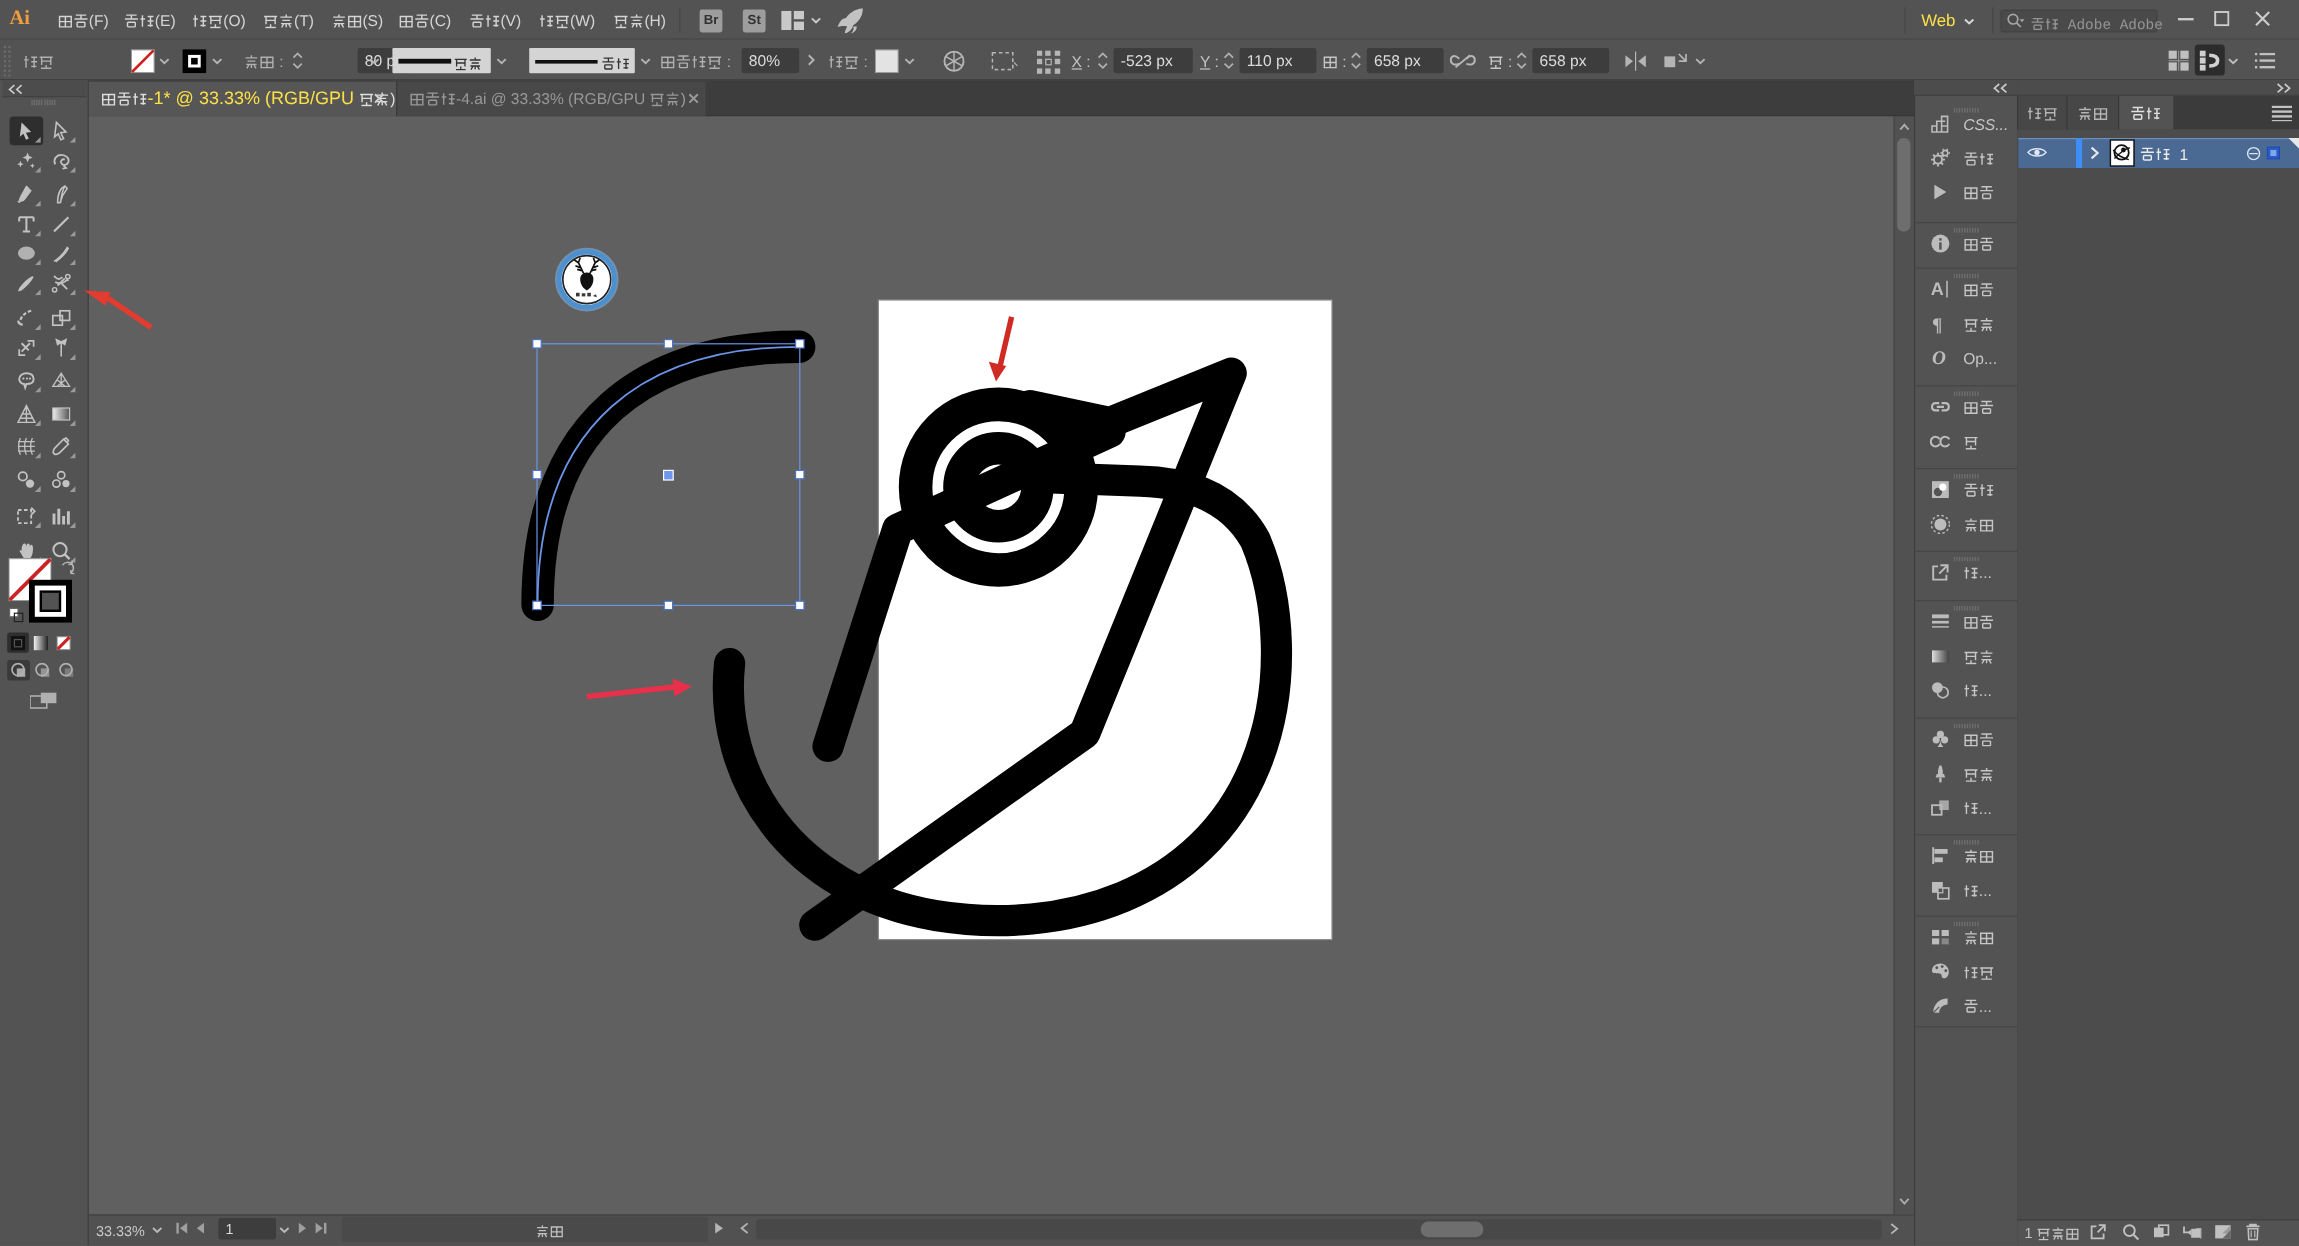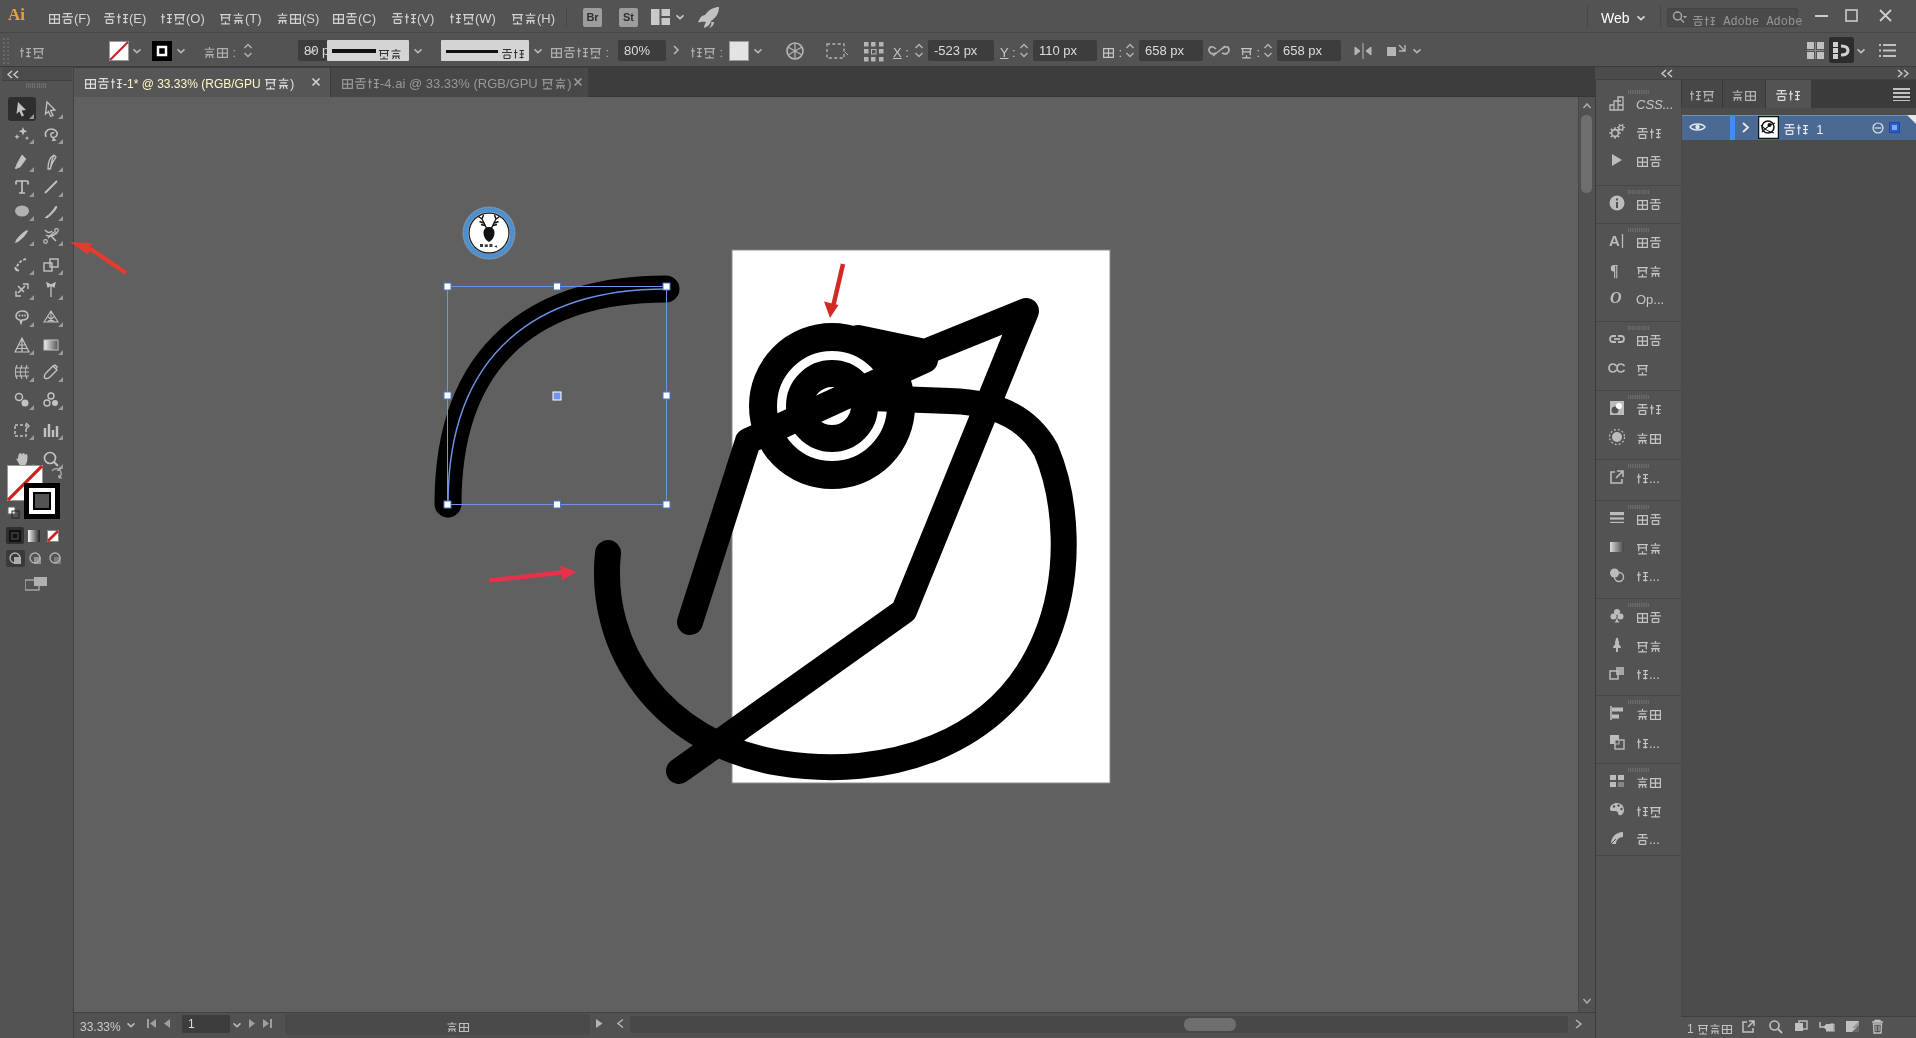--- a/index.html
+++ b/index.html
@@ -60,21 +60,21 @@
     <rect x="10.5" y="9" width="8.5" height="7" fill="#c9c9c9"></rect>
   </svg>
 <svg style="position:absolute;left:675px;top:12px;" width="10" height="10" viewBox="0 0 10 10">
     <path d="M1.5 3.3000000000000003 L5.0 6.6000000000000005 L8.5 3.3000000000000003" fill="none" stroke="#c9c9c9" stroke-width="1.6" transform="rotate(0 5.0 5.0)"></path>
   </svg>
 <svg style="position:absolute;left:697px;top:6px;" width="24" height="22" viewBox="0 0 24 22">
     <path d="M9 16 C4 15 2 17 1 16 C3 13 3 10 8 9 C12 3 18 1 22 1 C22 6 20 11 14 15 C13 19 10 21 7 22 C7 20 8 18 9 16 Z" fill="#c2c2c2"></path>
     <path d="M14 16 C15 18 14 20 12 22 C15 21 17 19 17 16 Z" fill="#c2c2c2"></path>
   </svg>
 <div style="position:absolute;left:1587px;top:6px;width:1px;height:22px;background:#464646"></div>
-<div style="position:absolute;left:1601px;top:9px;"><span style="color:#ffffff;font-size:14px">Web</span></div>
+<div style="position:absolute;left:1601px;top:9px;"><span style="color:#fde047;font-size:14px">Web</span></div>
 <svg style="position:absolute;left:1636px;top:13px;" width="10" height="10" viewBox="0 0 10 10">
     <path d="M1.5 3.3000000000000003 L5.0 6.6000000000000005 L8.5 3.3000000000000003" fill="none" stroke="#dadada" stroke-width="1.6" transform="rotate(0 5.0 5.0)"></path>
   </svg>
 <div style="position:absolute;left:1660px;top:6px;width:1px;height:22px;background:#464646"></div>
 <div style="position:absolute;left:1667px;top:8px;">
     <div style="width:131px;height:19px;background:#4a4a4a;border:1px solid #434343;border-radius:2px"></div>
   </div>
 <svg style="position:absolute;left:1672px;top:11px;" width="16" height="13" viewBox="0 0 16 13">
     <circle cx="5.5" cy="5" r="4" fill="none" stroke="#a8a8a8" stroke-width="1.4"></circle>
     <path d="M8.5 8 L12 11.5" stroke="#a8a8a8" stroke-width="1.4"></path>
@@ -302,21 +302,21 @@
     </g>
   </svg>
 <div style="position:absolute;left:74px;top:67px;width:1521px;height:30px;background:#3d3d3d;border-bottom:1px solid #353535"></div>
 <div style="position:absolute;left:74px;top:68px;width:256px;height:29px;background:#565656"></div>
 <div style="position:absolute;left:84px;top:74px;"><svg width="13" height="13" viewBox="0 0 12 12" style="vertical-align:-2px">
       <path d="M1.5 2.5 H10.5 V10.5 H1.5 Z M1.5 6.5 H10.5 M6 2.5 V10.5" fill="none" stroke="#dedede" stroke-width="1.1"></path>
     </svg><svg width="13" height="13" viewBox="0 0 12 12" style="vertical-align:-2px">
       <path d="M2 1.5 H10 M6 1.5 V4 M1 4.5 H11 M3 7 H9 M3 10.5 H9 M3 7 V10.5 M9 7 V10.5" fill="none" stroke="#dedede" stroke-width="1.1"></path>
     </svg><svg width="13" height="13" viewBox="0 0 12 12" style="vertical-align:-2px">
       <path d="M2.5 1.5 V10.5 M1 4.5 H4.5 M6.5 2.5 H11 M8.7 2.5 V10.5 M6.5 6 H11 M6.5 9.5 H10.5" fill="none" stroke="#dedede" stroke-width="1.1"></path>
-    </svg><span style="color:#fef9c3;font-size:12px">-1* @ 33.33% (RGB/GPU </span><svg width="13" height="13" viewBox="0 0 12 12" style="vertical-align:-2px">
+    </svg><span style="color:#fde047;font-size:15px">-1* @ 33.33% (RGB/GPU </span><svg width="13" height="13" viewBox="0 0 12 12" style="vertical-align:-2px">
       <path d="M1 2.5 H11 M2.5 2.5 V8.5 M9.5 2.5 V8.5 M2.5 5.5 H9.5 M6 8.5 V11 M2 11 H10" fill="none" stroke="#dedede" stroke-width="1.1"></path>
     </svg><svg width="13" height="13" viewBox="0 0 12 12" style="vertical-align:-2px">
       <path d="M6 1 V3 M1.5 3 H10.5 M3 5.5 H9 M2 8 H10 M4.2 8 L2.5 11 M7.8 8 L9.5 11 M6 8 V10.8" fill="none" stroke="#dedede" stroke-width="1.1"></path>
     </svg><span style="color:#dedede;font-size:13px">)</span></div>
 <svg style="position:absolute;left:311px;top:77px;" width="10" height="10" viewBox="0 0 10 10">
     <path d="M1.5 1.5 L8.5 8.5 M8.5 1.5 L1.5 8.5" stroke="#d0d0d0" stroke-width="1.7"></path>
   </svg>
 <div style="position:absolute;left:330px;top:68px;width:258px;height:29px;background:#484848;border-left:1px solid #3a3a3a"></div>
 <div style="position:absolute;left:341px;top:74px;"><svg width="13" height="13" viewBox="0 0 12 12" style="vertical-align:-2px">
       <path d="M1.5 2.5 H10.5 V10.5 H1.5 Z M1.5 6.5 H10.5 M6 2.5 V10.5" fill="none" stroke="#989898" stroke-width="1.1"></path>

